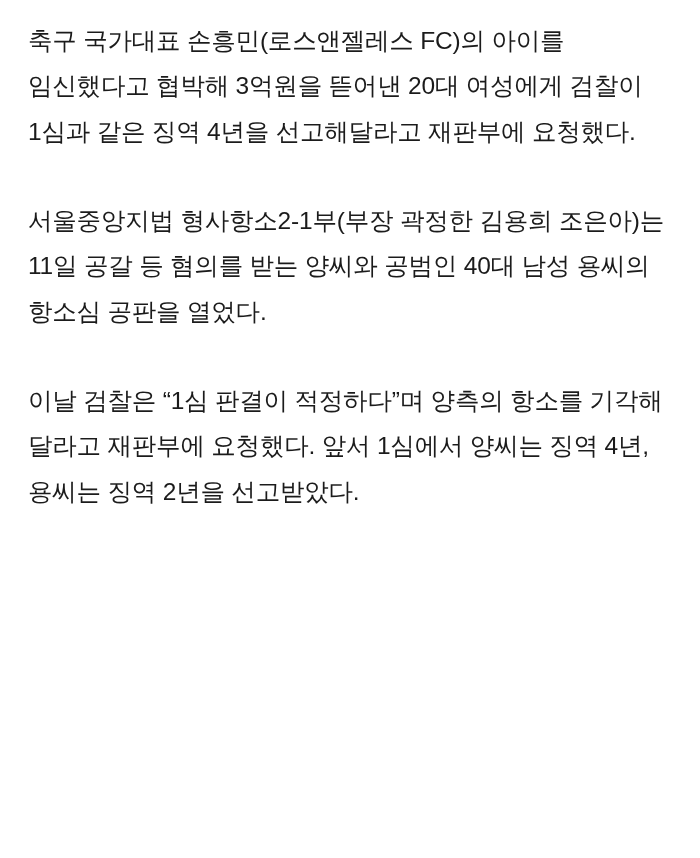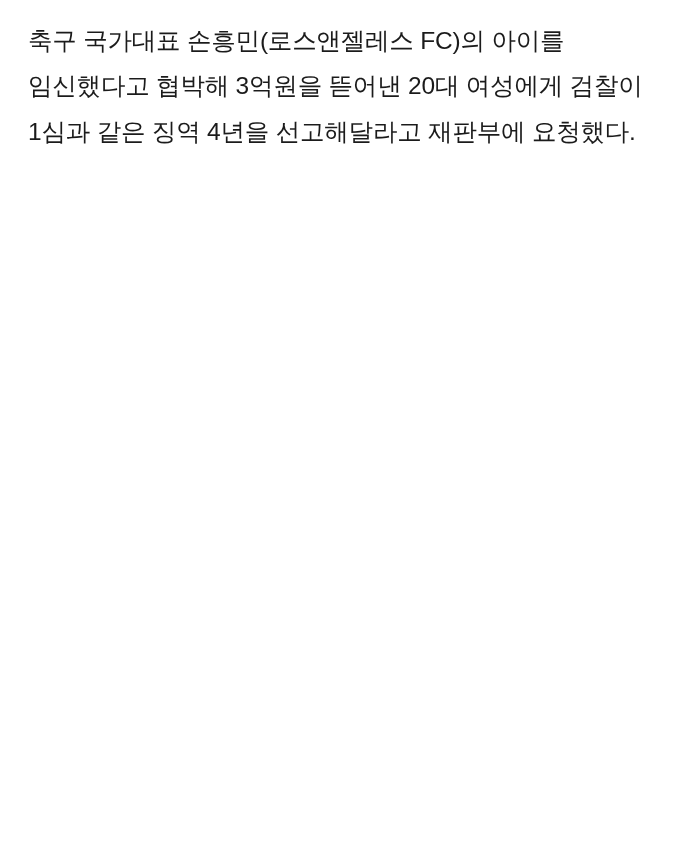--- a/index.html
+++ b/index.html
@@ -29,13 +29,15 @@
   }
   .article p:last-child {
     margin-bottom: 0;
   }
 </style>
 </head>
 <body>
 
 <div class="article">
   <p>축구 국가대표 손흥민(로스앤젤레스 FC)의 아이를 임신했다고 협박해 3억원을 뜯어낸 20대 여성에게 검찰이 1심과 같은 징역 4년을 선고해달라고 재판부에 요청했다.</p>
+  <p>서울중앙지법 형사항소2-1부(부장 곽정한 김용희 조은아)는 11일 공갈 등 혐의를 받는 양씨와 공범인 40대 남성 용씨의 항소심 공판을 열었다.</p>
+  <p>이날 검찰은 “1심 판결이 적정하다”며 양측의 항소를 기각해 달라고 재판부에 요청했다. 앞서 1심에서 양씨는 징역 4년, 용씨는 징역 2년을 선고받았다.</p>
 </div>
 
 </body></html>

